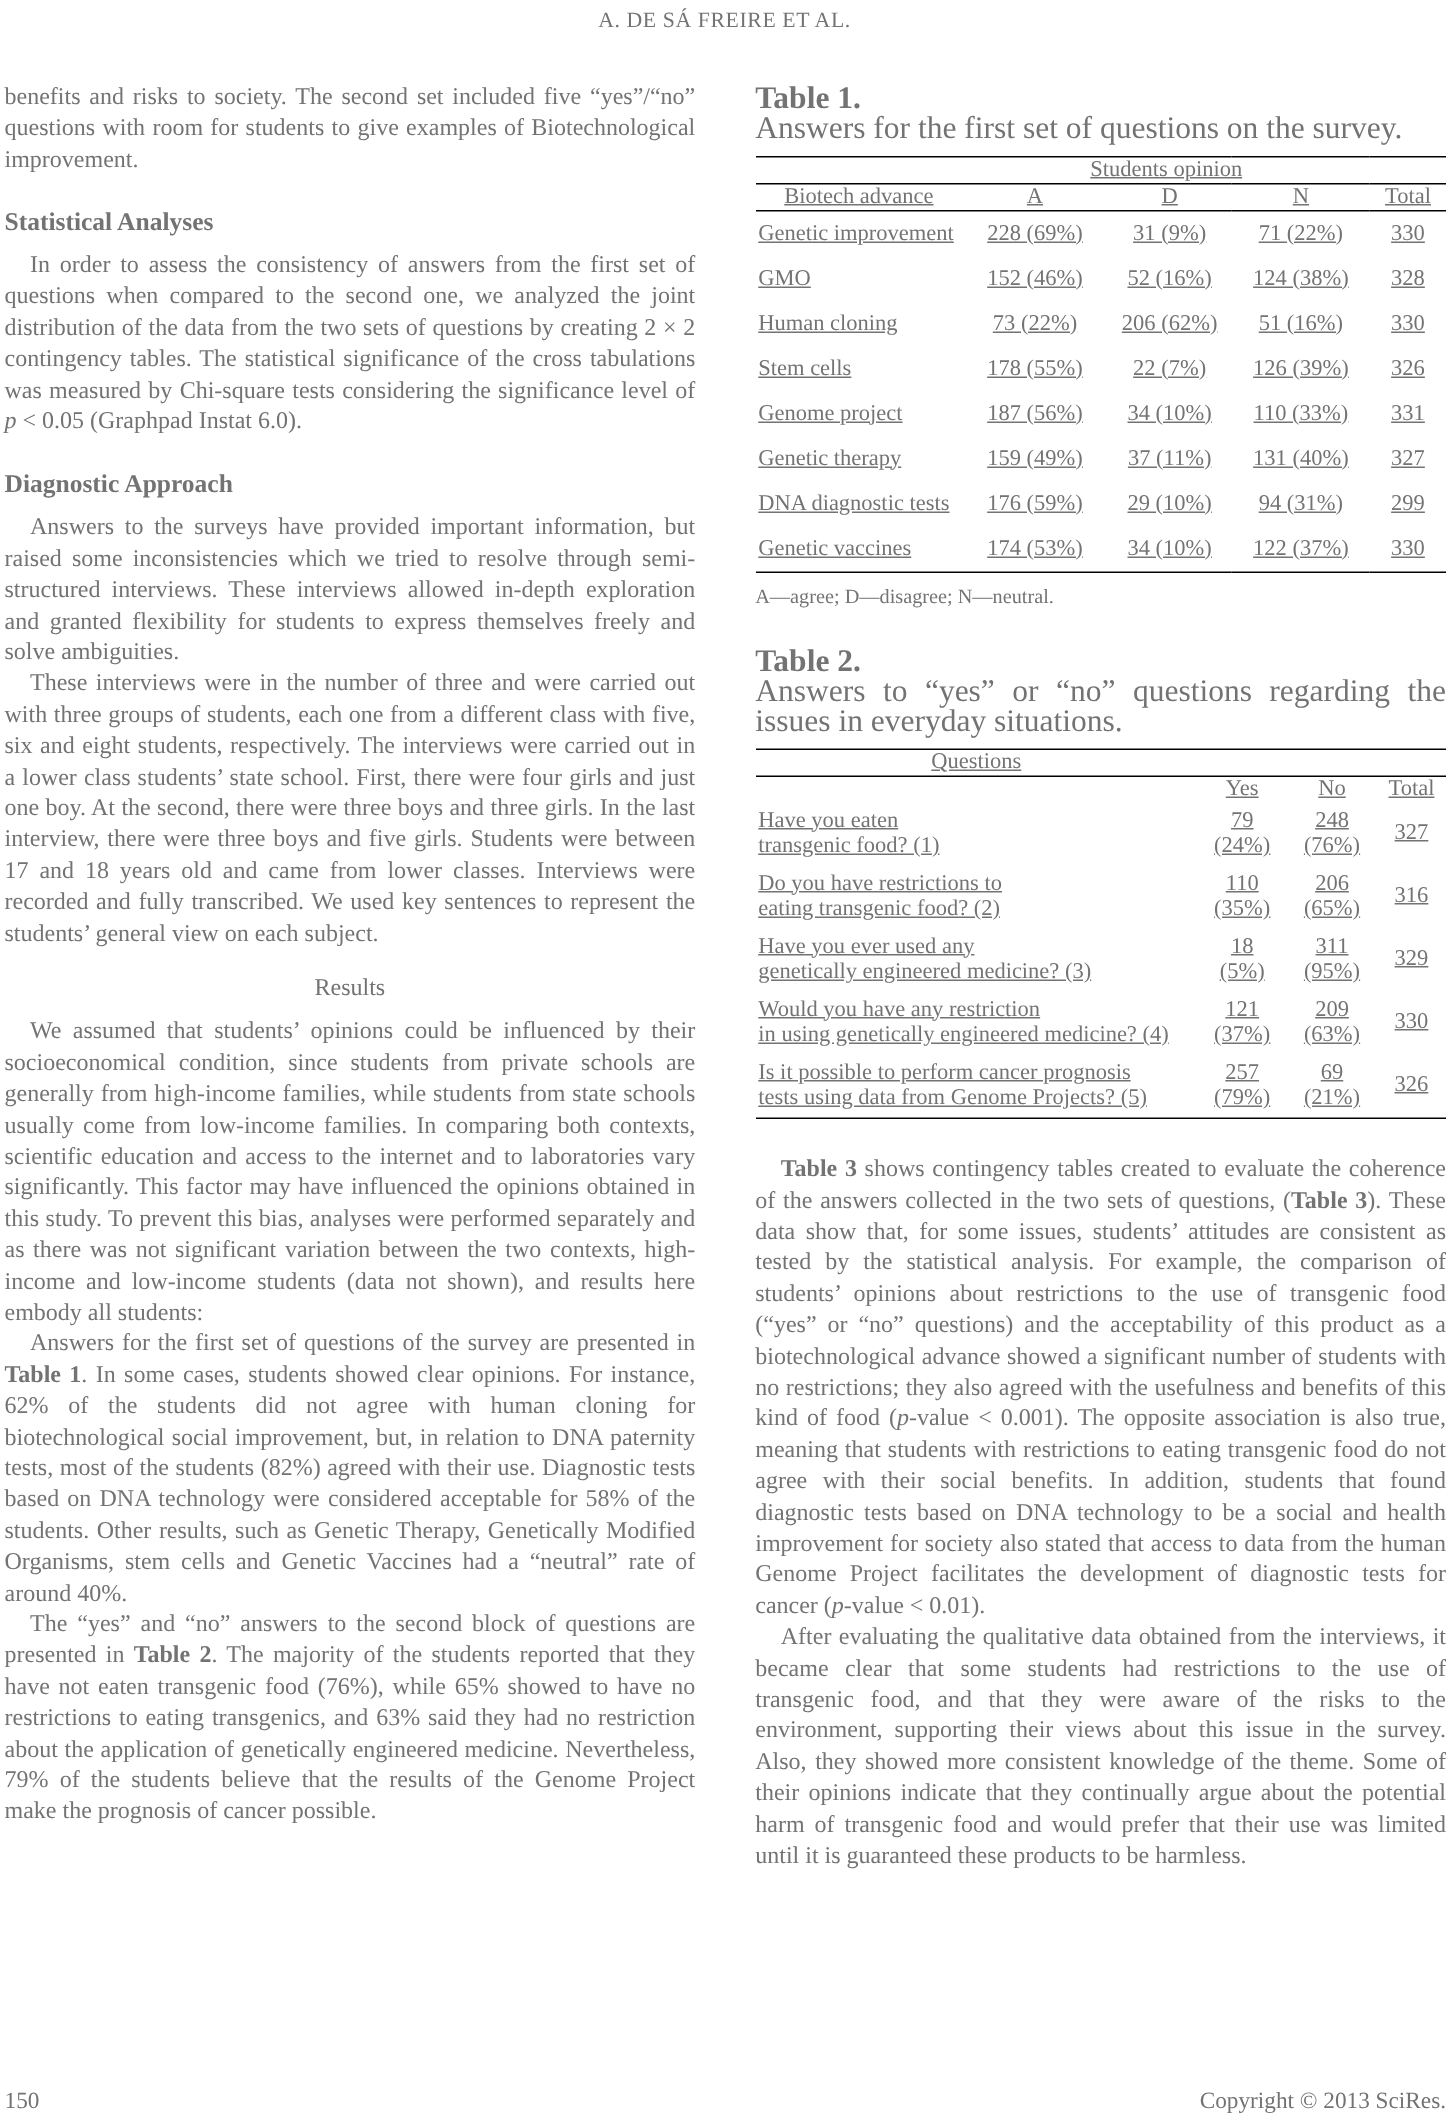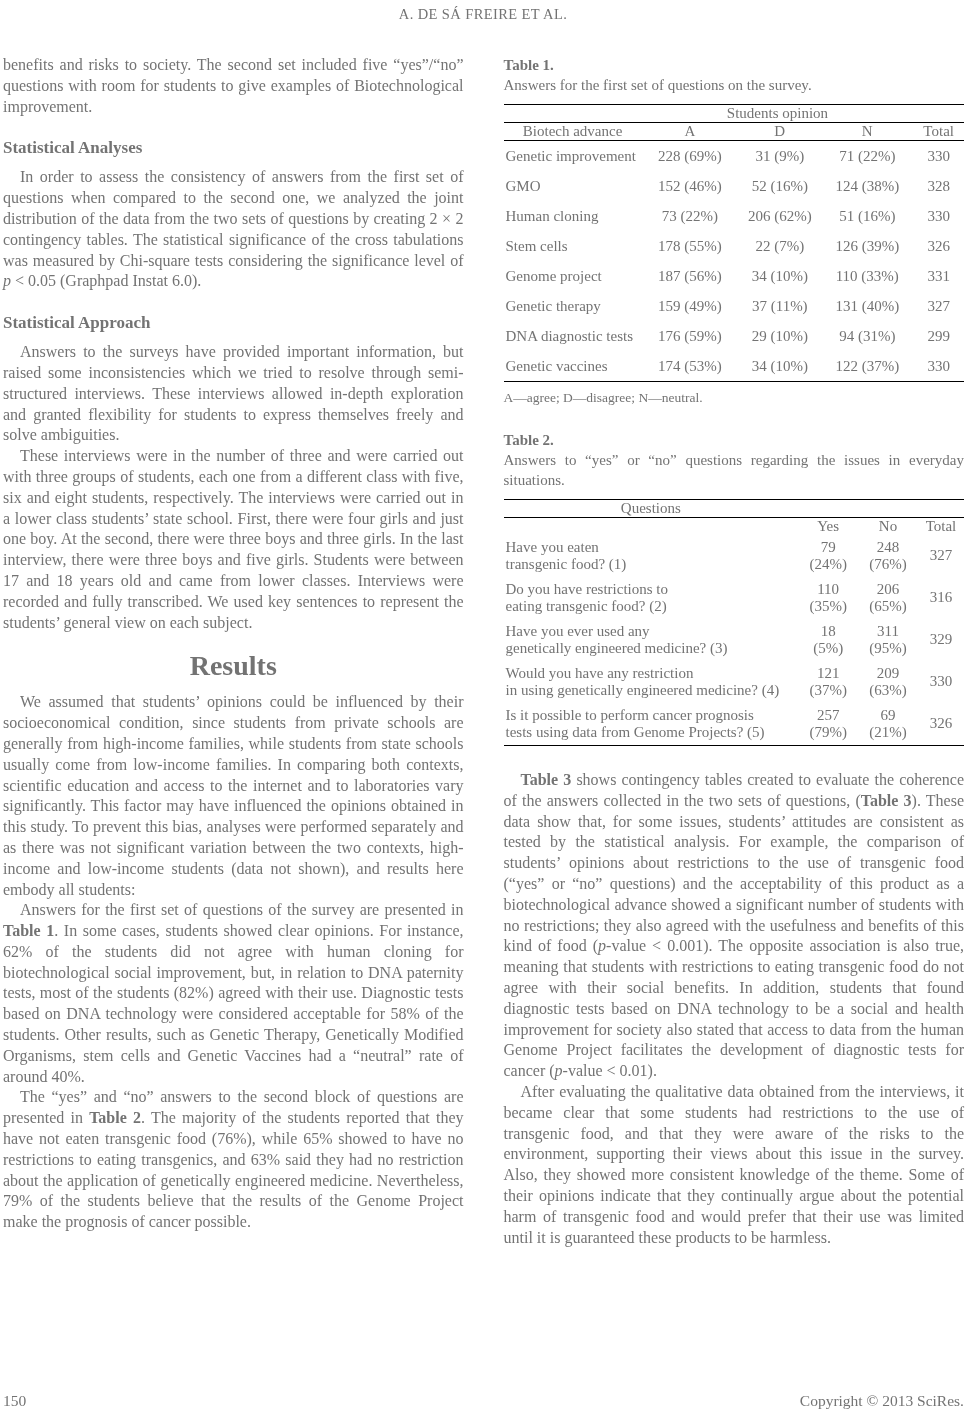--- a/index.html
+++ b/index.html
@@ -34,41 +34,42 @@
     line-height: 20.8px;
     text-align: justify;
   }
   .para.indent { text-indent: 17px; }
   .subheading {
     font-size: 17px;
     font-weight: bold;
     margin: 21px 0 9px 0;
   }
   .main-heading {
-    font-size: 28px;
-    font-weight: bold;
+    font-size: 16px;
+    font-weight: normal;
     text-align: center;
     margin: 17px 0 10px 0;
   }
 
   
   .table-block { margin: 0 0 24px 0; }
   .tbl-caption {
     margin: 0 0 9px 0;
-    font-size: 15px;
+    font-size: 21px;
     line-height: 20px;
     text-align: justify;
   }
   .tbl-caption b { font-weight: bold; }
   table.paper-table {
     width: 100%;
     border-collapse: collapse;
     font-size: 15px;
     border-top: 1.6px solid #000;
     border-bottom: 1.6px solid #000;
+    text-decoration: underline;
   }
   table.paper-table th, table.paper-table td {
     font-weight: normal;
     padding: 0;
   }
   .span-row th {
     border-bottom: 1px solid #000;
     padding: 7px 0;
     text-align: center;
   }
@@ -107,21 +108,21 @@
 <div class="page">
 
   <div class="running-head">A. DE SÁ FREIRE   ET   AL.</div>
 
   <div class="columns">
 
     <div class="col" id="left-col">
         <p class="para"><span>benefits and risks to society. The second set included five “yes”/“no” questions with room for students to give examples of Biotechnological improvement.</span></p>
         <h3 class="subheading">Statistical Analyses</h3>
         <p class="para indent"><span>In order to assess the consistency of answers from the first set of questions when compared to the second one, we analyzed the joint distribution of the data from the two sets of questions by creating 2 × 2 contingency tables. The statistical significance of the cross tabulations was measured by Chi-square tests considering the significance level of </span><span style="font-style: italic;">p</span><span> &lt; 0.05 (Graphpad Instat 6.0).</span></p>
-        <h3 class="subheading">Statistical Approach</h3>
+        <h3 class="subheading">Diagnostic Approach</h3>
         <p class="para indent"><span>Answers to the surveys have provided important information, but raised some inconsistencies which we tried to resolve through semi-structured interviews. These interviews allowed in-depth exploration and granted flexibility for students to express themselves freely and solve ambiguities.</span></p>
         <p class="para indent"><span>These interviews were in the number of three and were carried out with three groups of students, each one from a different class with five, six and eight students, respectively. The interviews were carried out in a lower class students’ state school. First, there were four girls and just one boy. At the second, there were three boys and three girls. In the last interview, there were three boys and five girls. Students were between 17 and 18 years old and came from lower classes. Interviews were recorded and fully transcribed. We used key sentences to represent the students’ general view on each subject.</span></p>
         <h2 class="main-heading">Results</h2>
         <p class="para indent"><span>We assumed that students’ opinions could be influenced by their socioeconomical condition, since students from private schools are generally from high-income families, while students from state schools usually come from low-income families. In comparing both contexts, scientific education and access to the internet and to laboratories vary significantly. This factor may have influenced the opinions obtained in this study. To prevent this bias, analyses were performed separately and as there was not significant variation between the two contexts, high-income and low-income students (data not shown), and results here embody all students:</span></p>
         <p class="para indent"><span>Answers for the first set of questions of the survey are presented in </span><span style="font-weight: bold;">Table 1</span><span>. In some cases, students showed clear opinions. For instance, 62% of the students did not agree with human cloning for biotechnological social improvement, but, in relation to DNA paternity tests, most of the students (82%) agreed with their use. Diagnostic tests based on DNA technology were considered acceptable for 58% of the students. Other results, such as Genetic Therapy, Genetically Modified Organisms, stem cells and Genetic Vaccines had a “neutral” rate of around 40%.</span></p>
         <p class="para indent"><span>The “yes” and “no” answers to the second block of questions are presented in </span><span style="font-weight: bold;">Table 2</span><span>. The majority of the students reported that they have not eaten transgenic food (76%), while 65% showed to have no restrictions to eating transgenics, and 63% said they had no restriction about the application of genetically engineered medicine. Nevertheless, 79% of the students believe that the results of the Genome Project make the prognosis of cancer possible.</span></p>
       </div>
 
     <div class="col">
 

